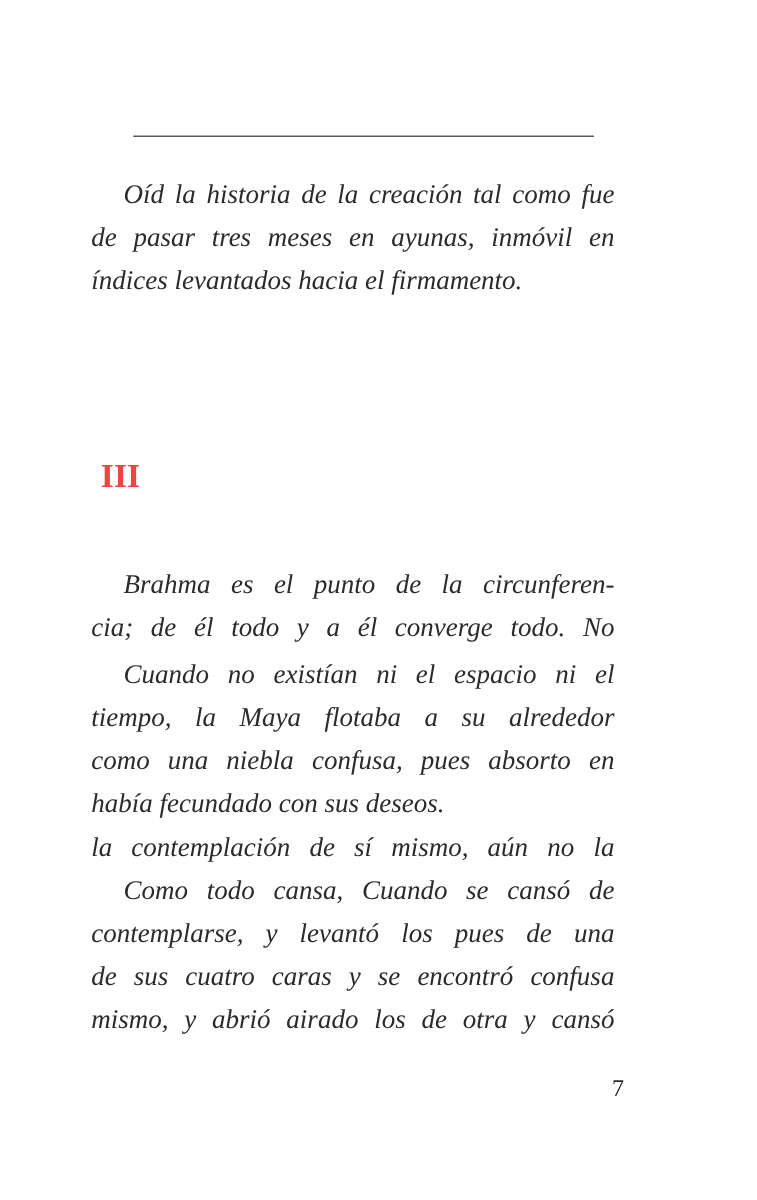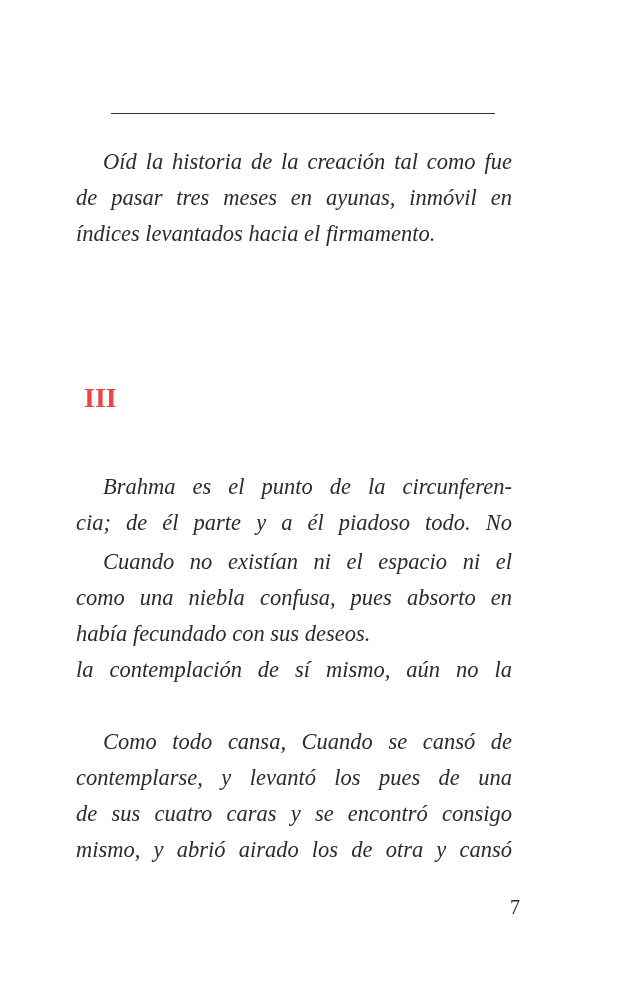--- a/index.html
+++ b/index.html
@@ -91,32 +91,33 @@
   <div class="block" style="top:144px;">
     <span class="line indent">Oíd la historia de la creación tal como fue</span>
     <span class="line">de pasar tres meses en ayunas, inmóvil en</span>
     <span class="line last">índices levantados hacia el firmamento.</span>
   </div>
 
   <div class="chapter-num">III</div>
 
   <div class="block" style="top:436px;margin-top:33px;">
     <span class="line indent">Brahma es el punto de la circunferen-</span>
-    <span class="line">cia; de él parte y a él piadoso todo. No</span>
+    <span class="line">cia; de él todo y a él converge todo. No</span>
   </div>
 
   <div class="block" style="top:544px;">
     <span class="line indent">Cuando no existían ni el espacio ni el</span>
+    <span class="line">tiempo, la Maya flotaba a su alrededor</span>
     <span class="line">como una niebla confusa, pues absorto en</span>
     <span class="line last">había fecundado con sus deseos.</span>
     <span class="line">la contemplación de sí mismo, aún no la</span>
   </div>
 
   <div class="block" style="top:724px;">
     <span class="line indent">Como todo cansa, Cuando se cansó de</span>
     <span class="line">contemplarse, y levantó los pues de una</span>
-    <span class="line">de sus cuatro caras y se encontró consigo</span>
+    <span class="line">de sus cuatro caras y se encontró confusa</span>
     <span class="line">mismo, y abrió airado los de otra y cansó</span>
   </div>
 
   <div class="folio">7</div>
 
 </div>
 
 </body></html>

